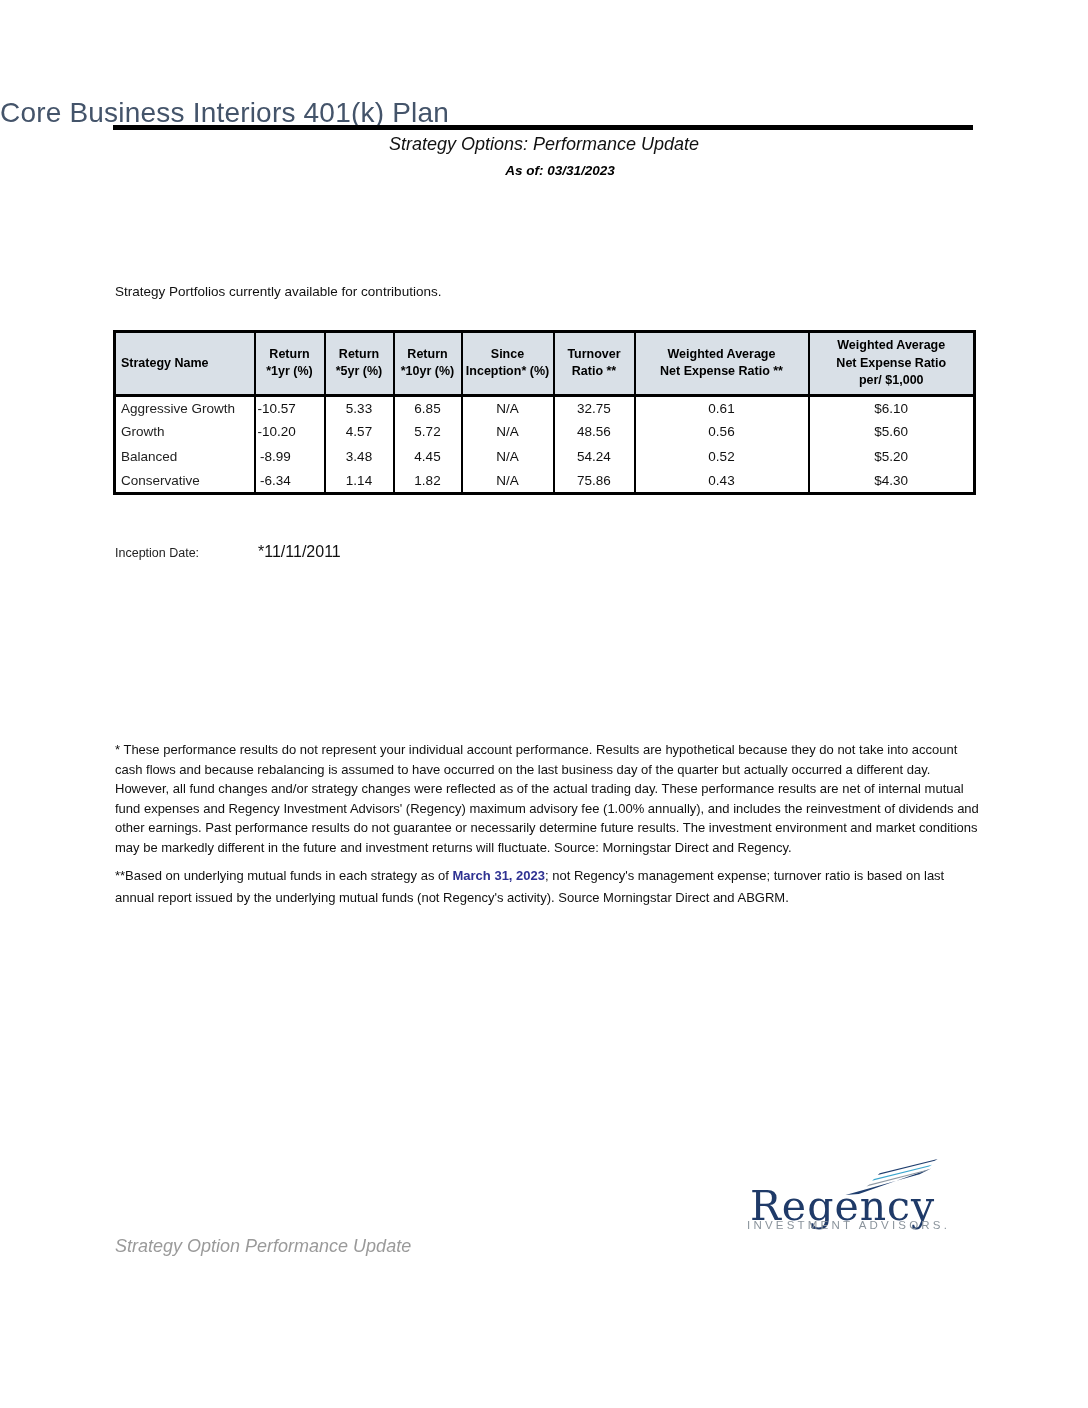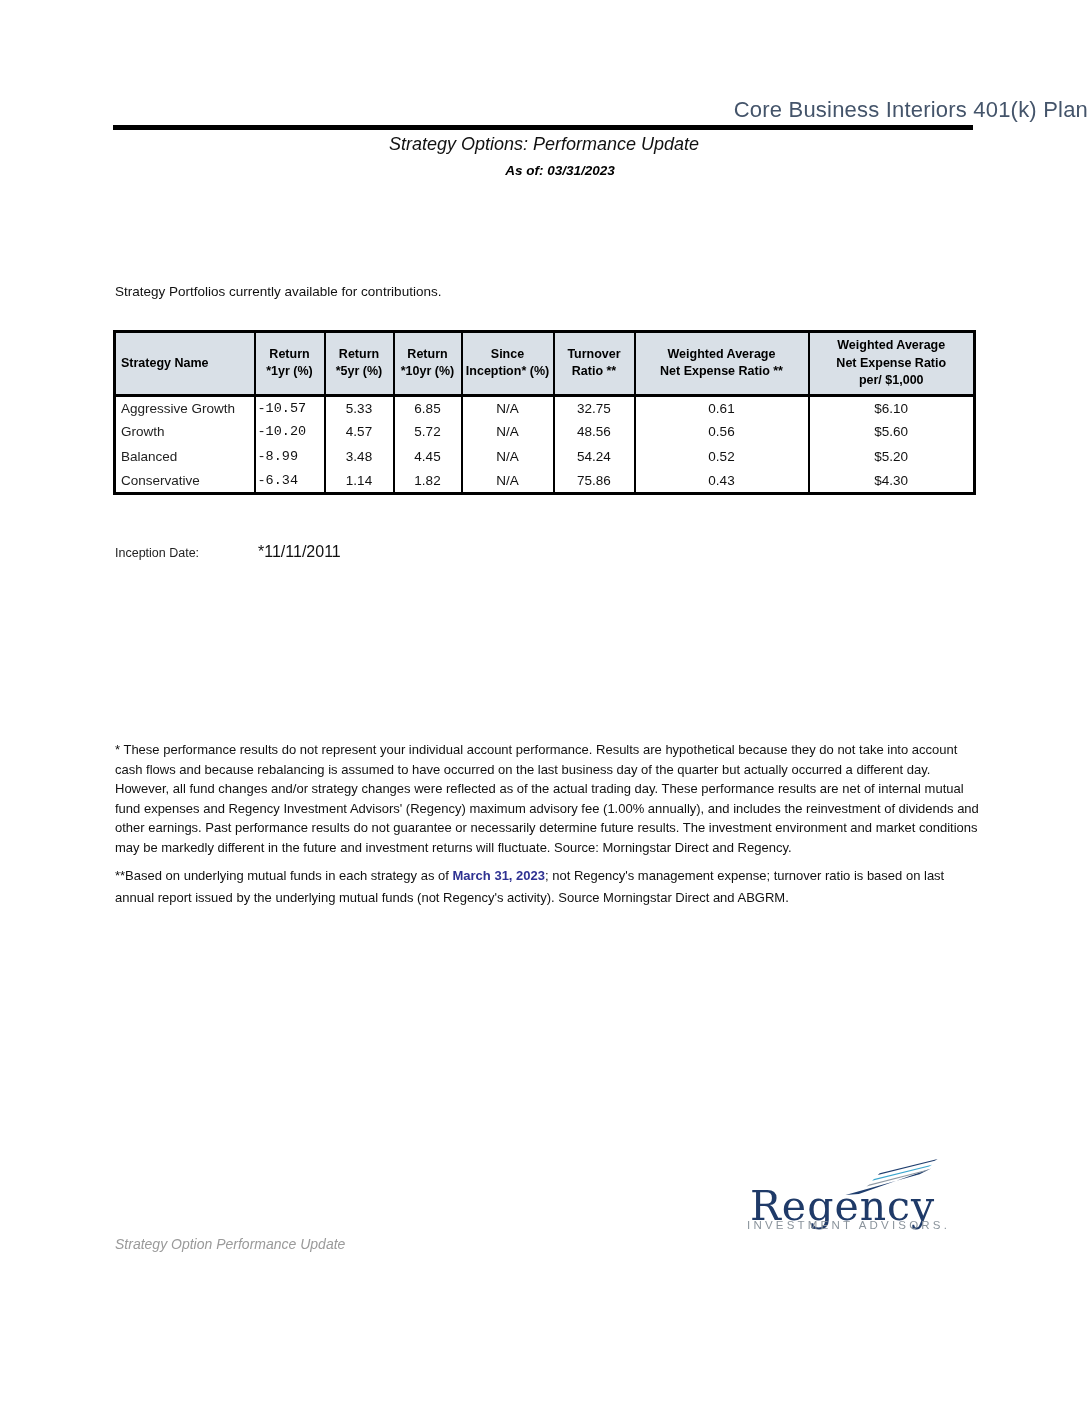--- a/index.html
+++ b/index.html
@@ -10,22 +10,22 @@
     height: 1408px;
     background: #ffffff;
     margin: 0 auto;
     font-family: "Liberation Sans", sans-serif;
     color: #000;
     overflow: hidden;
   }
   .doc-title {
     position: absolute;
     top: 97px; left: 0; width: 100%;
-    text-align: right;
-    font-size: 22px;
+    text-align: left;
+    font-size: 28px;
     font-weight: 400;
     color: #44546a;
     letter-spacing: 0.2px;
   }
   .title-rule {
     position: absolute;
     top: 125px; left: 113px;
     width: 860px; height: 5px;
     background: #000;
   }
@@ -79,21 +79,21 @@
     border-left: 2px solid #000;
     border-right: 2px solid #000;
     font-size: 13.5px;
     text-align: center;
     vertical-align: middle;
     height: 24.5px;
     padding: 0 2px;
     color: #111;
   }
   table.perf tbody td.c-name { text-align: left; padding-left: 5px; color: #222; }
-  table.perf tbody td.c-r1 { text-align: right; padding-right: 30px; font-family: Liberation Mono, monospace; }
+  table.perf tbody td.c-r1 { padding-right: 30px; }
   .inception-line {
     position: absolute;
     top: 543px; left: 115px;
     display: flex;
     align-items: baseline;
   }
   .inception-label { font-size: 12.5px; color: #222; width: 143px; }
   .inception-value { font-size: 16px; color: #111; }
   .footnote-1 {
     position: absolute;
@@ -131,21 +131,21 @@
     position: absolute;
     top: 61px; left: 4px;
     font-size: 11.5px;
     letter-spacing: 3.2px;
     color: #8b949c;
     white-space: nowrap;
   }
   .footer-note {
     position: absolute;
     top: 1236px; left: 115px;
-    font-size: 14px;
+    font-size: 18px;
     font-style: italic;
     color: #9a9a9a;
     text-align: center;
   }
 </style>
 </head>
 <body>
 
 <div class="page">
 

